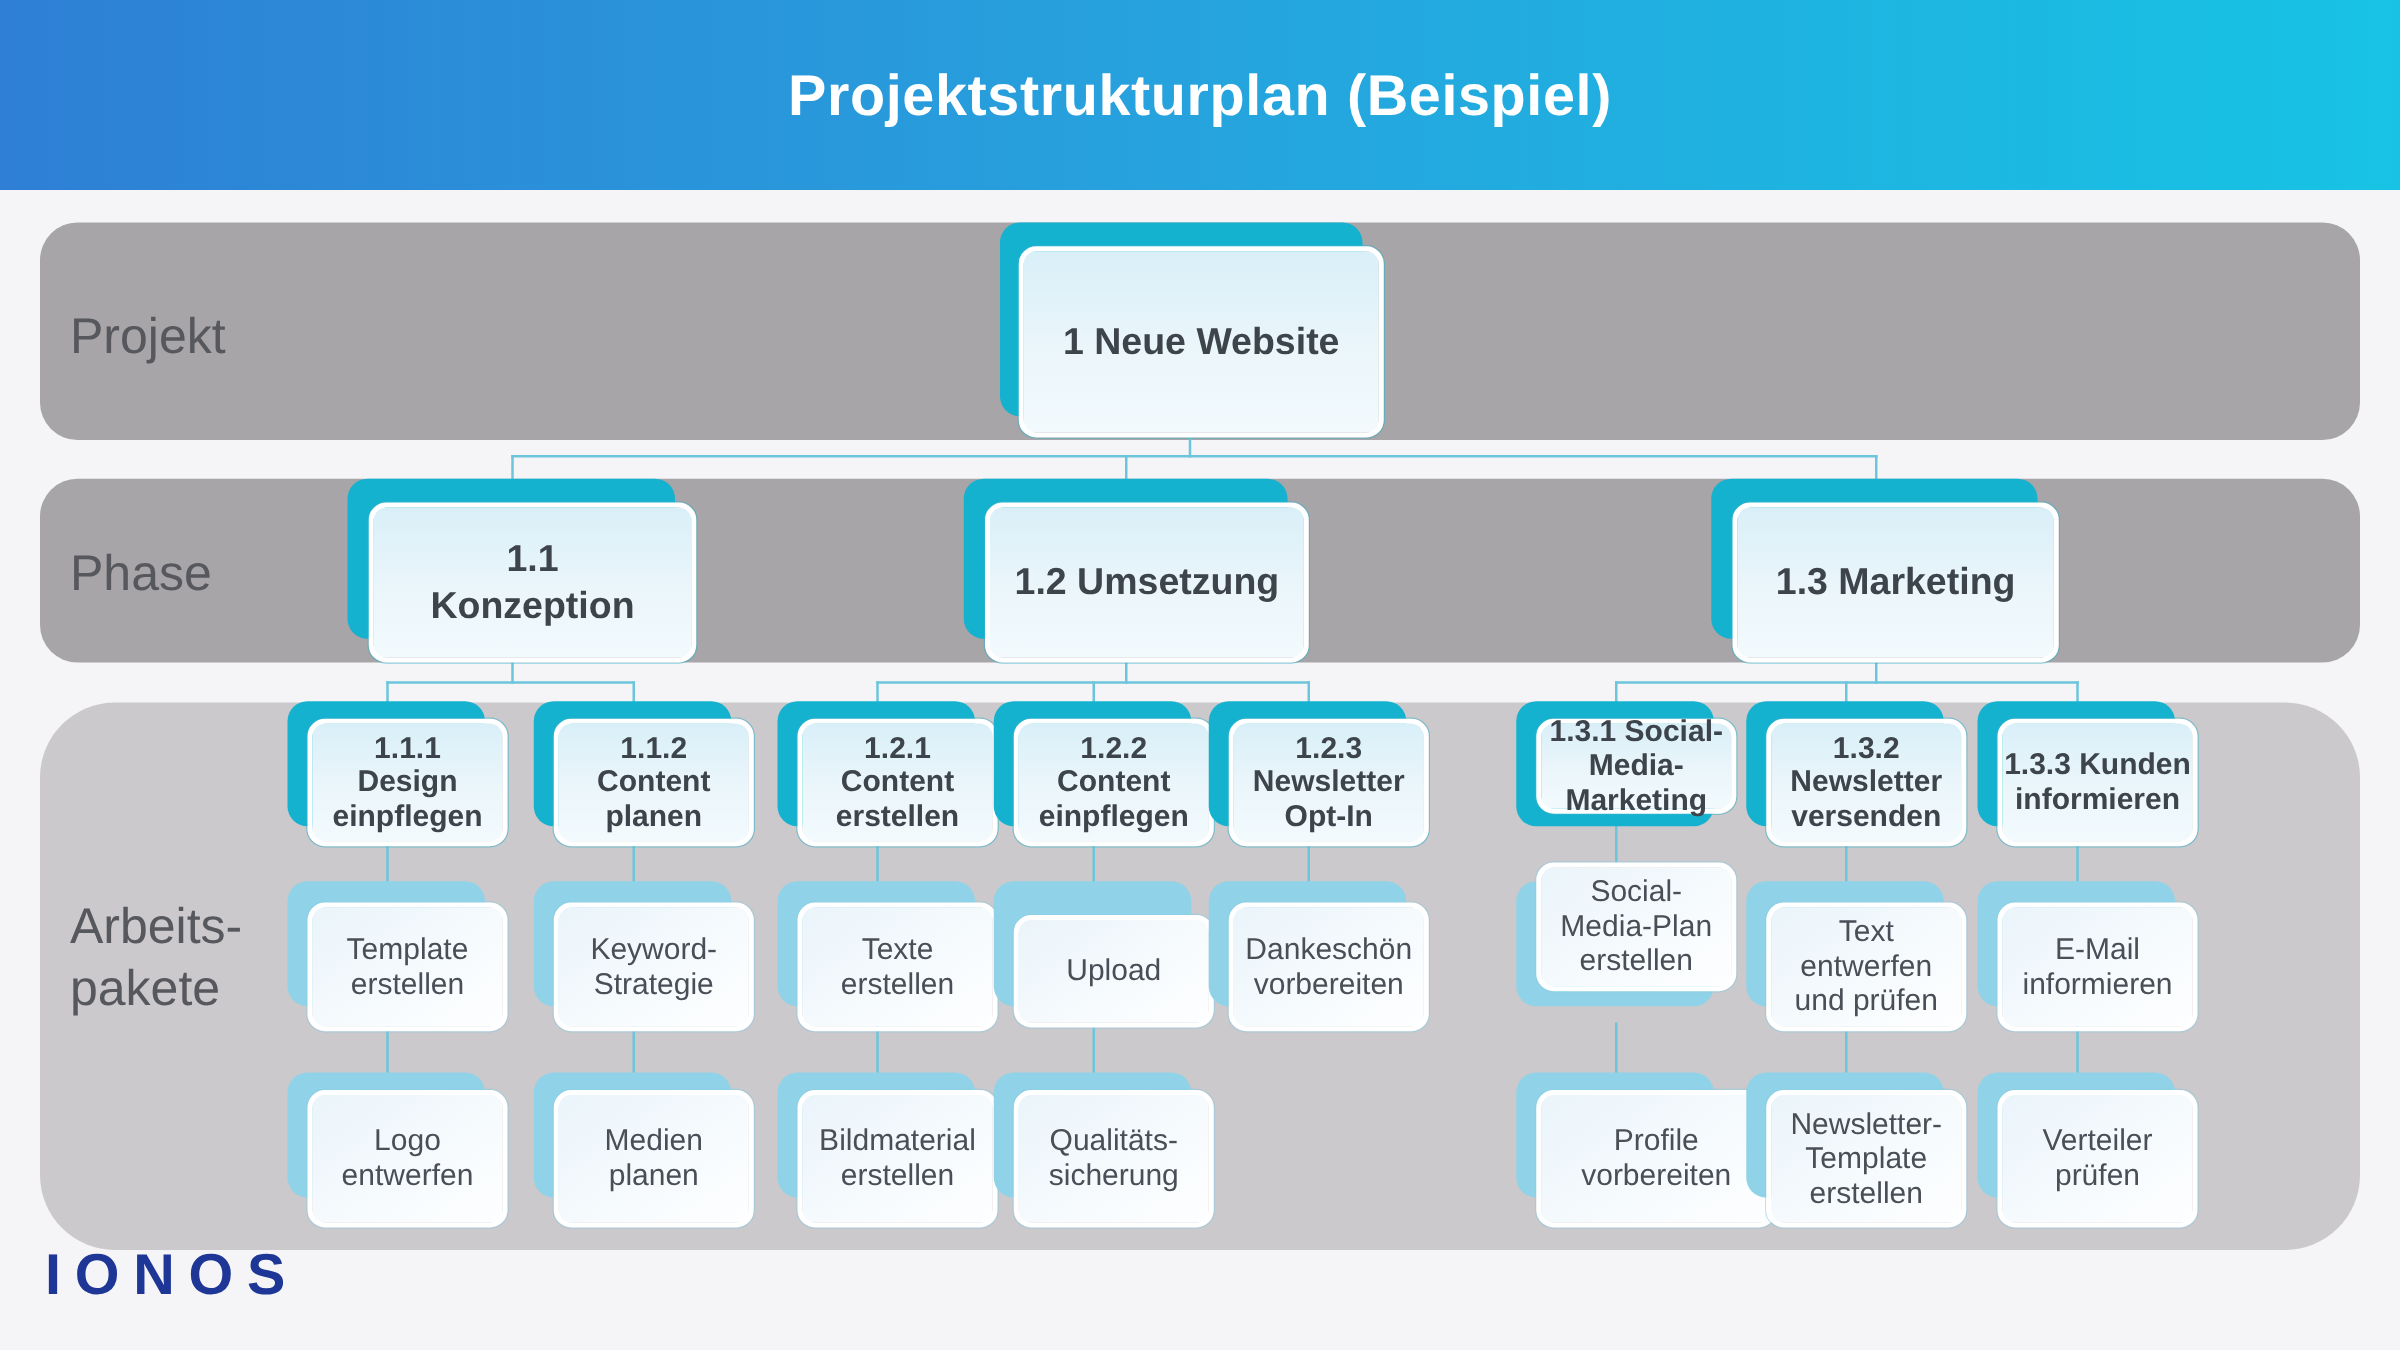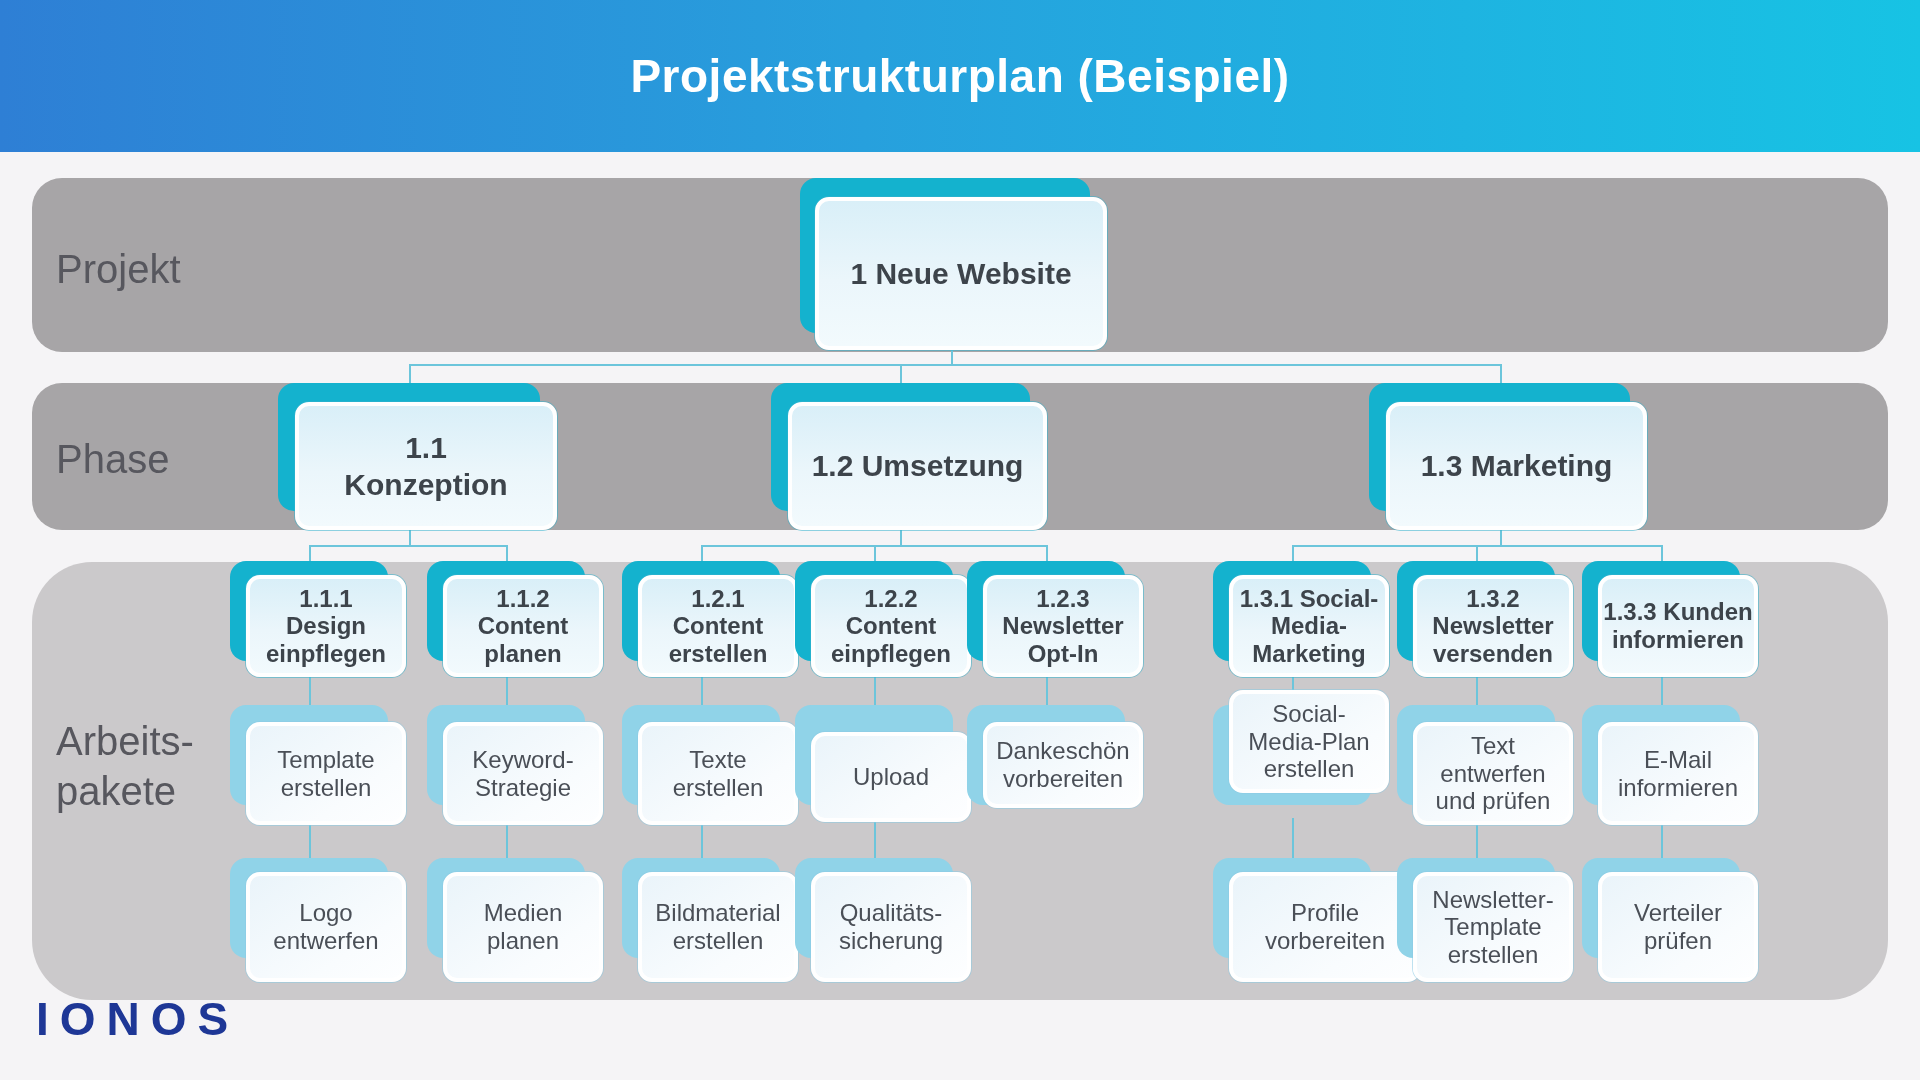--- a/index.html
+++ b/index.html
@@ -200,32 +200,32 @@
     <div class="line col-line-1" style="width: 2px; top: 660px; height: 62px; left: 1046px;"></div>
 
     <div class="wbox">
       <div class="backdrop teal" style="top: 561px; width: 158px; height: 100px; left: 967px;"></div>
       <div class="content hdr" style="top: 575px; width: 160px; height: 102px; left: 983px;">1.2.3
 Newsletter
 Opt-In</div>
     </div>
     <div class="wbox wp-task-1">
       <div class="backdrop sky" style="top: 705px; width: 158px; height: 100px; left: 967px;"></div>
-      <div class="content task" style="top: 722px; width: 160px; height: 86px; left: 983px;">Dankeschön
+      <div class="content task" style="top: 722px; width: 160px; height: 103px; left: 983px;">Dankeschön
 vorbereiten</div>
     </div>
 
   </div>
 
   <div class="wp-col">
     <div class="line col-line-1" style="width: 2px; top: 660px; height: 62px; left: 1292px;"></div>
     <div class="line col-line-2" style="width: 2px; top: 818px; height: 56px; left: 1292px;"></div>
     <div class="wbox">
       <div class="backdrop teal" style="top: 561px; width: 158px; height: 100px; left: 1213px;"></div>
-      <div class="content hdr" style="top: 575px; width: 160px; height: 102px; left: 1229px;">1.3.1 Social-
+      <div class="content hdr" style="top: 575px; width: 160px; height: 76px; left: 1229px;">1.3.1 Social-
 Media-
 Marketing</div>
     </div>
     <div class="wbox wp-task-1">
       <div class="backdrop sky" style="top: 705px; width: 158px; height: 100px; left: 1213px;"></div>
       <div class="content task" style="top: 690px; width: 160px; height: 103px; left: 1229px;">Social-
 Media-Plan
 erstellen</div>
     </div>
     <div class="wbox wp-task-2">

